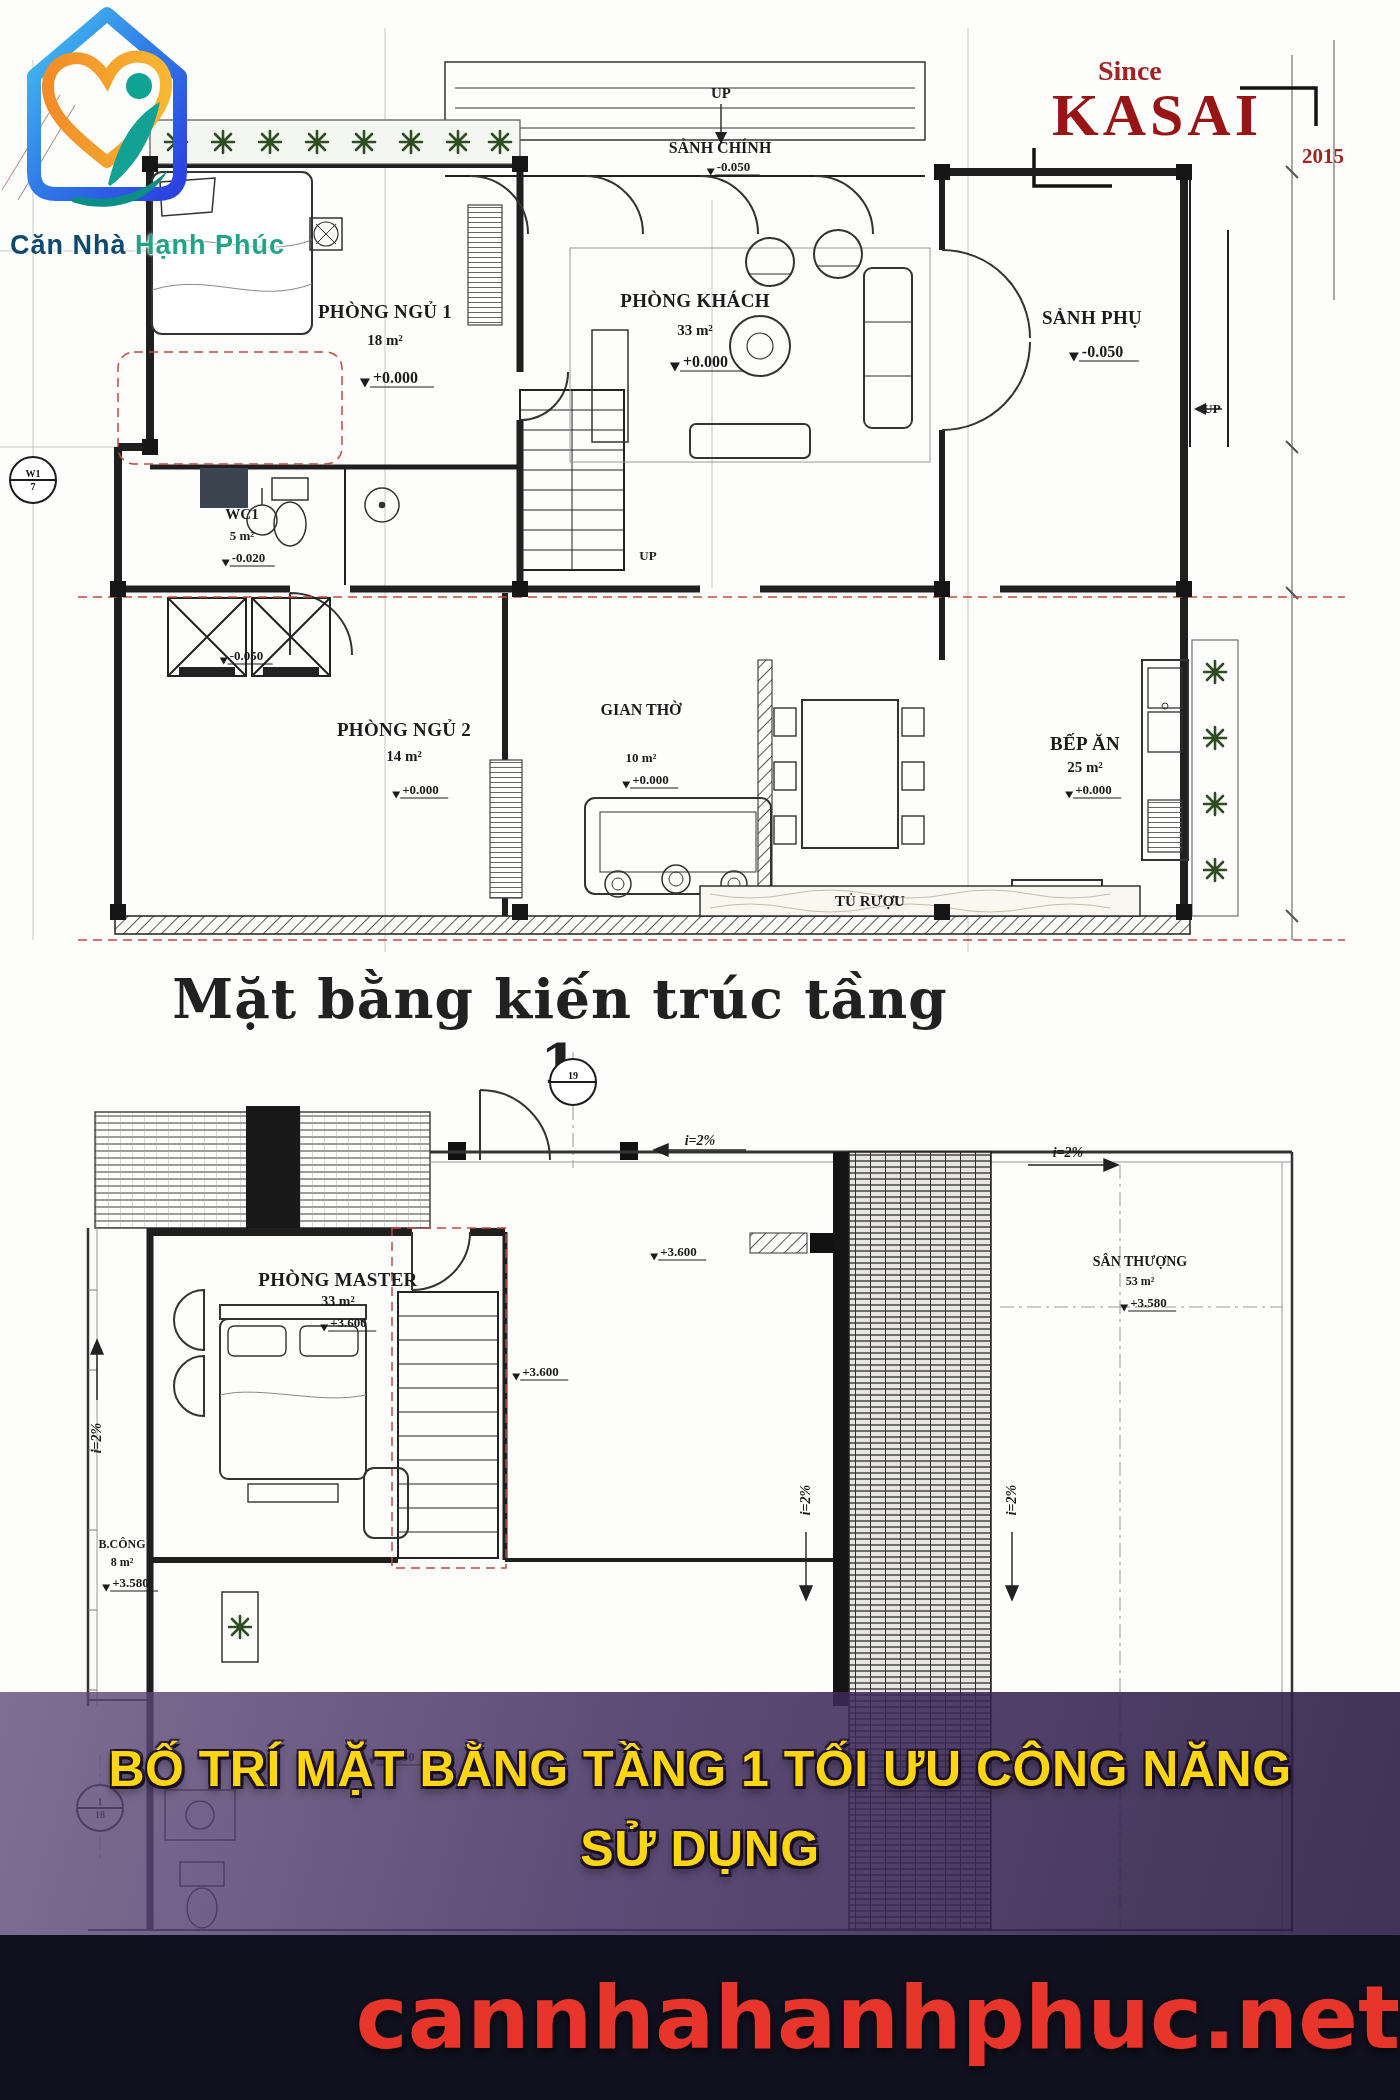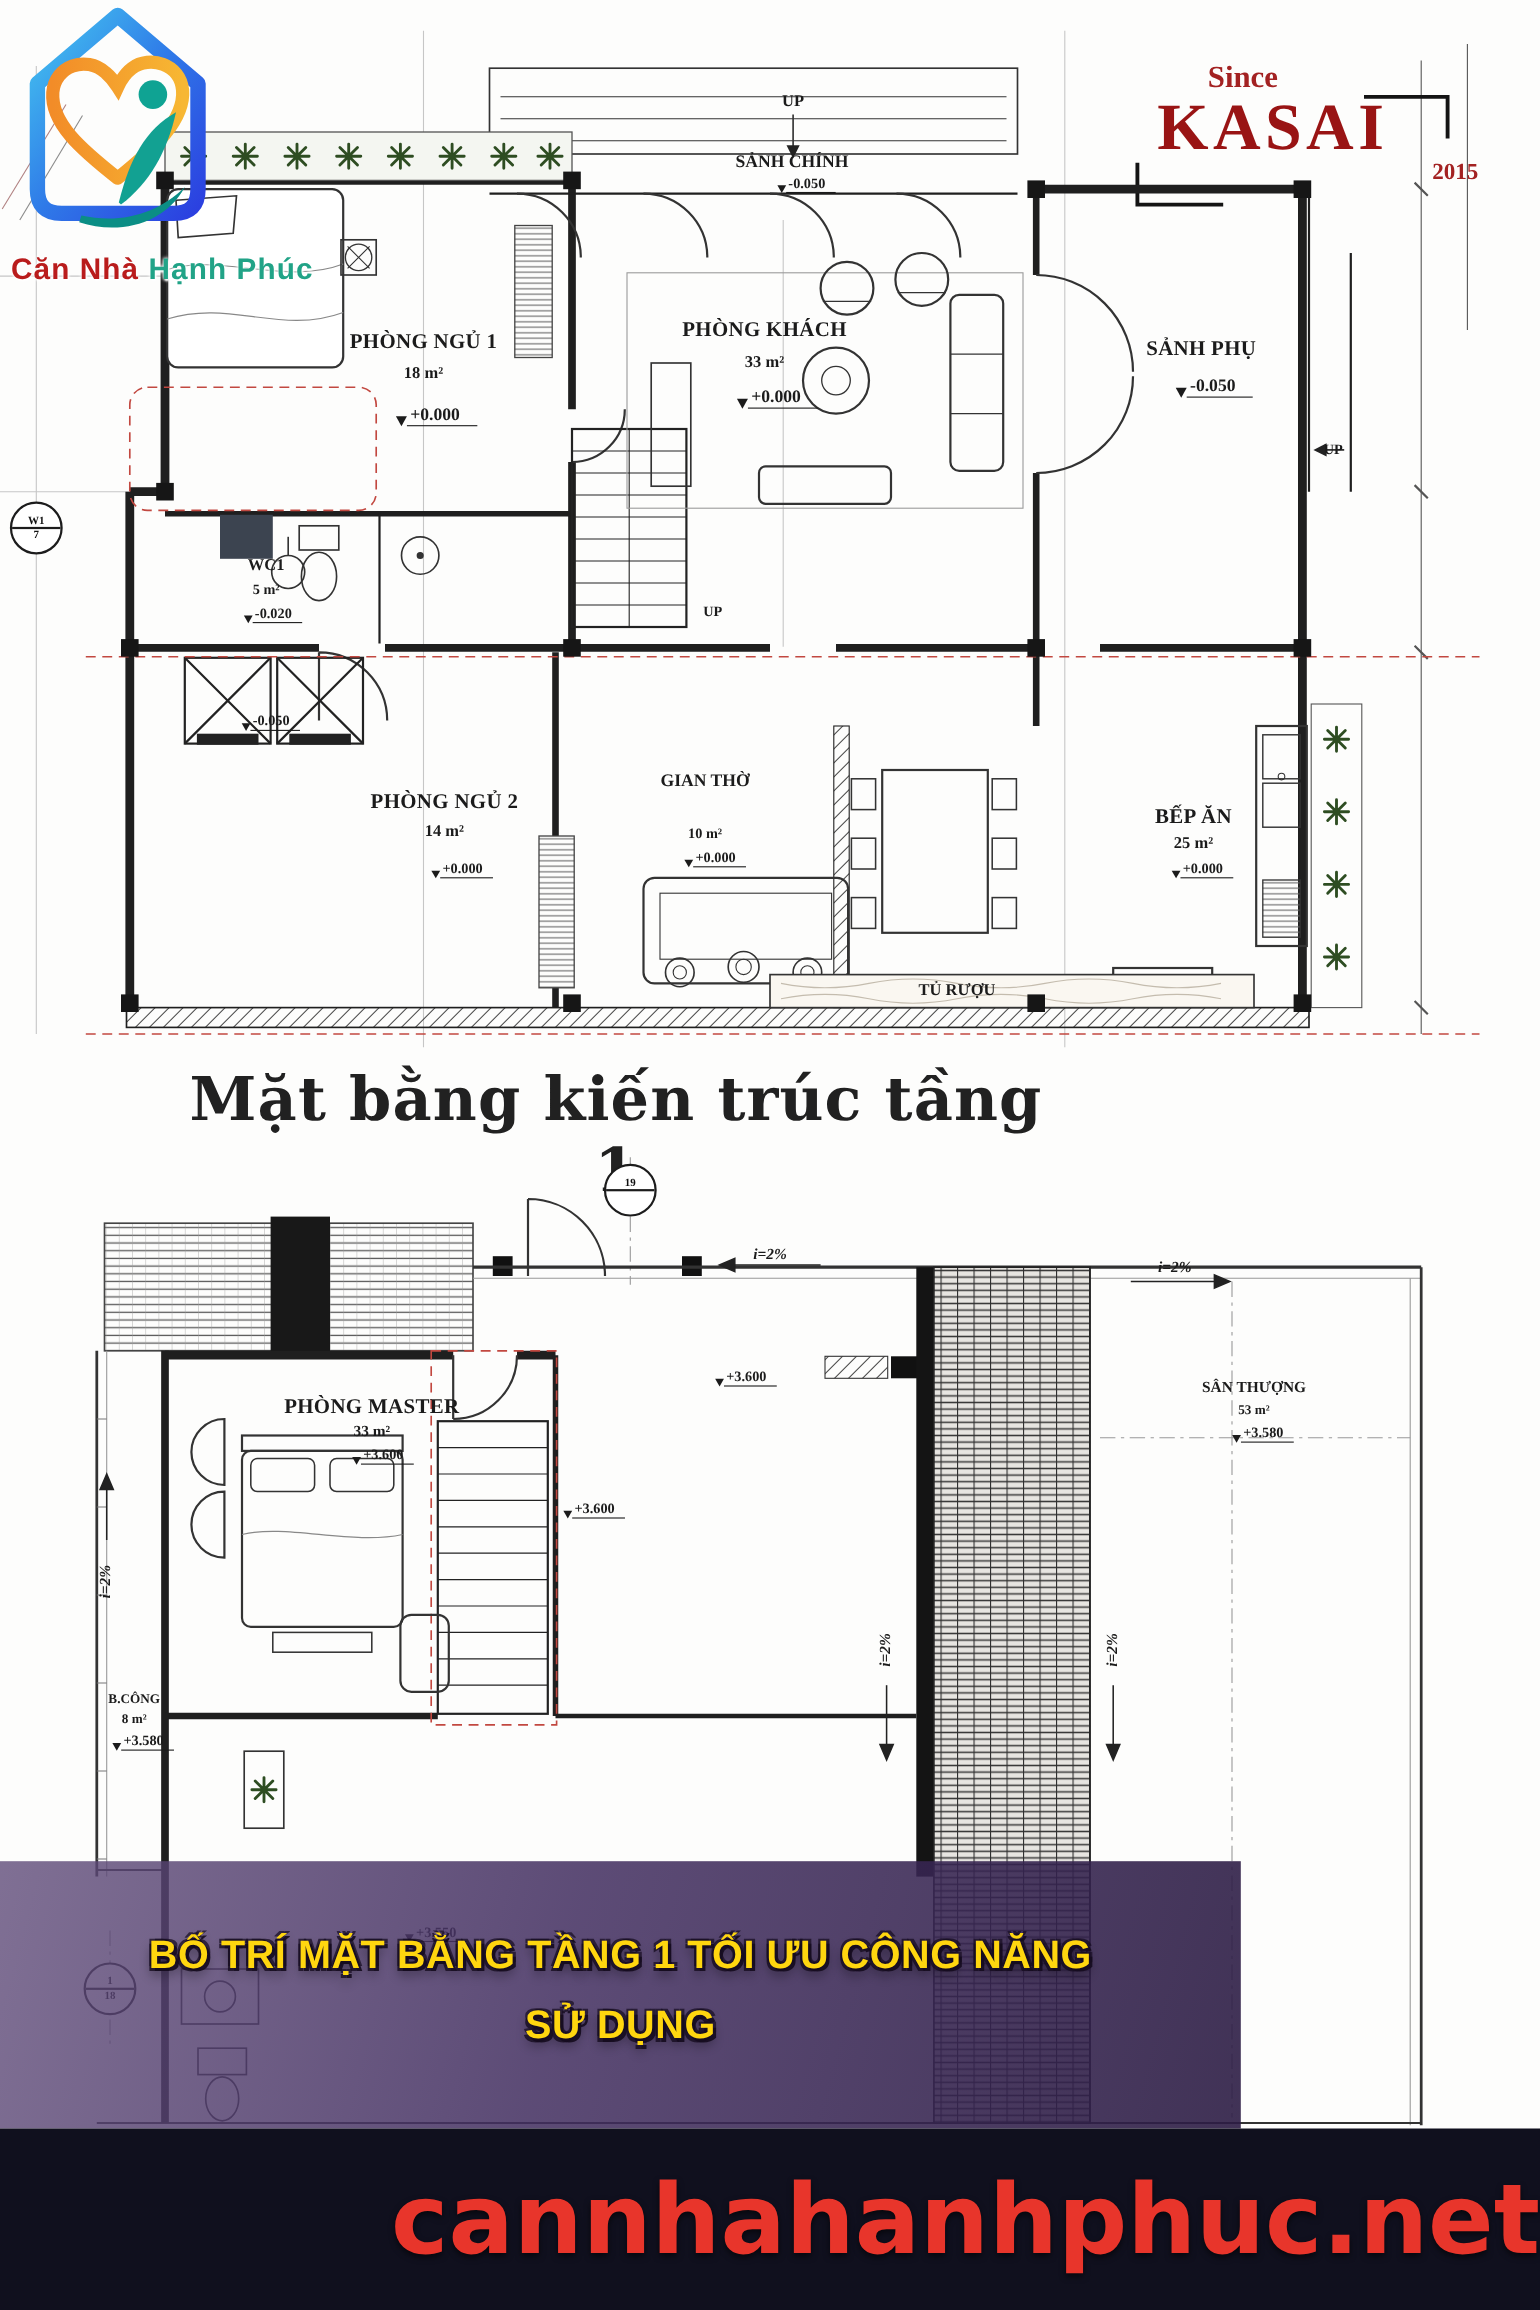--- a/index.html
+++ b/index.html
@@ -31,38 +31,38 @@
           font-family:"Liberation Serif",serif;font-size:10px;font-weight:700;
           transform:translate(-50%,-50%);box-sizing:border-box}
   .marker .mt{flex:1;display:flex;align-items:flex-end;justify-content:center;padding-bottom:0}
   .marker .mb{flex:1;border-top:2px solid #1c1c1c;display:flex;align-items:flex-start;justify-content:center}
 
   
   .logo{position:absolute;left:22px;top:4px;z-index:5}
   .brand{position:absolute;left:10px;top:230px;z-index:5;font-family:"Liberation Sans",sans-serif;
          font-size:27px;font-weight:700;letter-spacing:1px;white-space:nowrap;
          text-shadow:0 0 4px #fff,0 0 3px #fff,1px 1px 2px #fff}
-  .brand .b1{color:#b91c1c}.brand .b2{color:#21a387}
+  .brand .b1{color:#0c4a6e}.brand .b2{color:#21a387}
 
   
   .kasai{position:absolute;left:1052px;top:55px;width:292px;z-index:5;
          font-family:"Liberation Serif",serif;color:#a32222}
   .kasai .since{font-size:28px;font-weight:700;margin-left:46px}
   .kasai .name{font-size:60px;font-weight:700;letter-spacing:4px;color:#991414;line-height:.95;margin-top:0}
   .kasai .year{font-size:21px;font-weight:700;text-align:right;margin-top:0}
 
   .title{position:absolute;left:160px;top:966px;width:800px;text-align:center;z-index:3;
          font-family:"DejaVu Serif",serif;font-size:55px;font-weight:700;color:#212121;letter-spacing:1px}
 
-  .banner{position:absolute;left:0;top:1692px;width:1128px;height:243px;z-index:6;
+  .banner{position:absolute;left:0;top:1692px;width:1400px;height:243px;z-index:6;
           display:flex;flex-direction:column;align-items:center;justify-content:center;
           gap:22px;padding-bottom:10px;box-sizing:border-box;
           background:linear-gradient(105deg,rgba(96,76,122,.80),rgba(66,46,96,.86) 45%,rgba(44,28,68,.90));
           font-family:"Liberation Sans",sans-serif;font-weight:700;color:#ffd60f;
-          font-size:36px;letter-spacing:.5px;text-align:center;
+          font-size:50px;letter-spacing:.5px;text-align:center;
           text-shadow:3px 3px 0 rgba(22,12,32,.92),-2px -2px 0 rgba(22,12,32,.7),
                       -2px 3px 0 rgba(22,12,32,.8),3px -2px 0 rgba(22,12,32,.7),
                       0 6px 10px rgba(0,0,0,.45)}
   .footer{position:absolute;left:0;top:1935px;width:1400px;height:165px;background:#10101e;z-index:7;
           display:flex;align-items:center;justify-content:flex-end;
           font-family:"DejaVu Sans",sans-serif;font-weight:700;font-size:88px;color:#e8352b;
           text-shadow:0 3px 6px rgba(0,0,0,.6)}
 </style>
 </head>
 <body>

